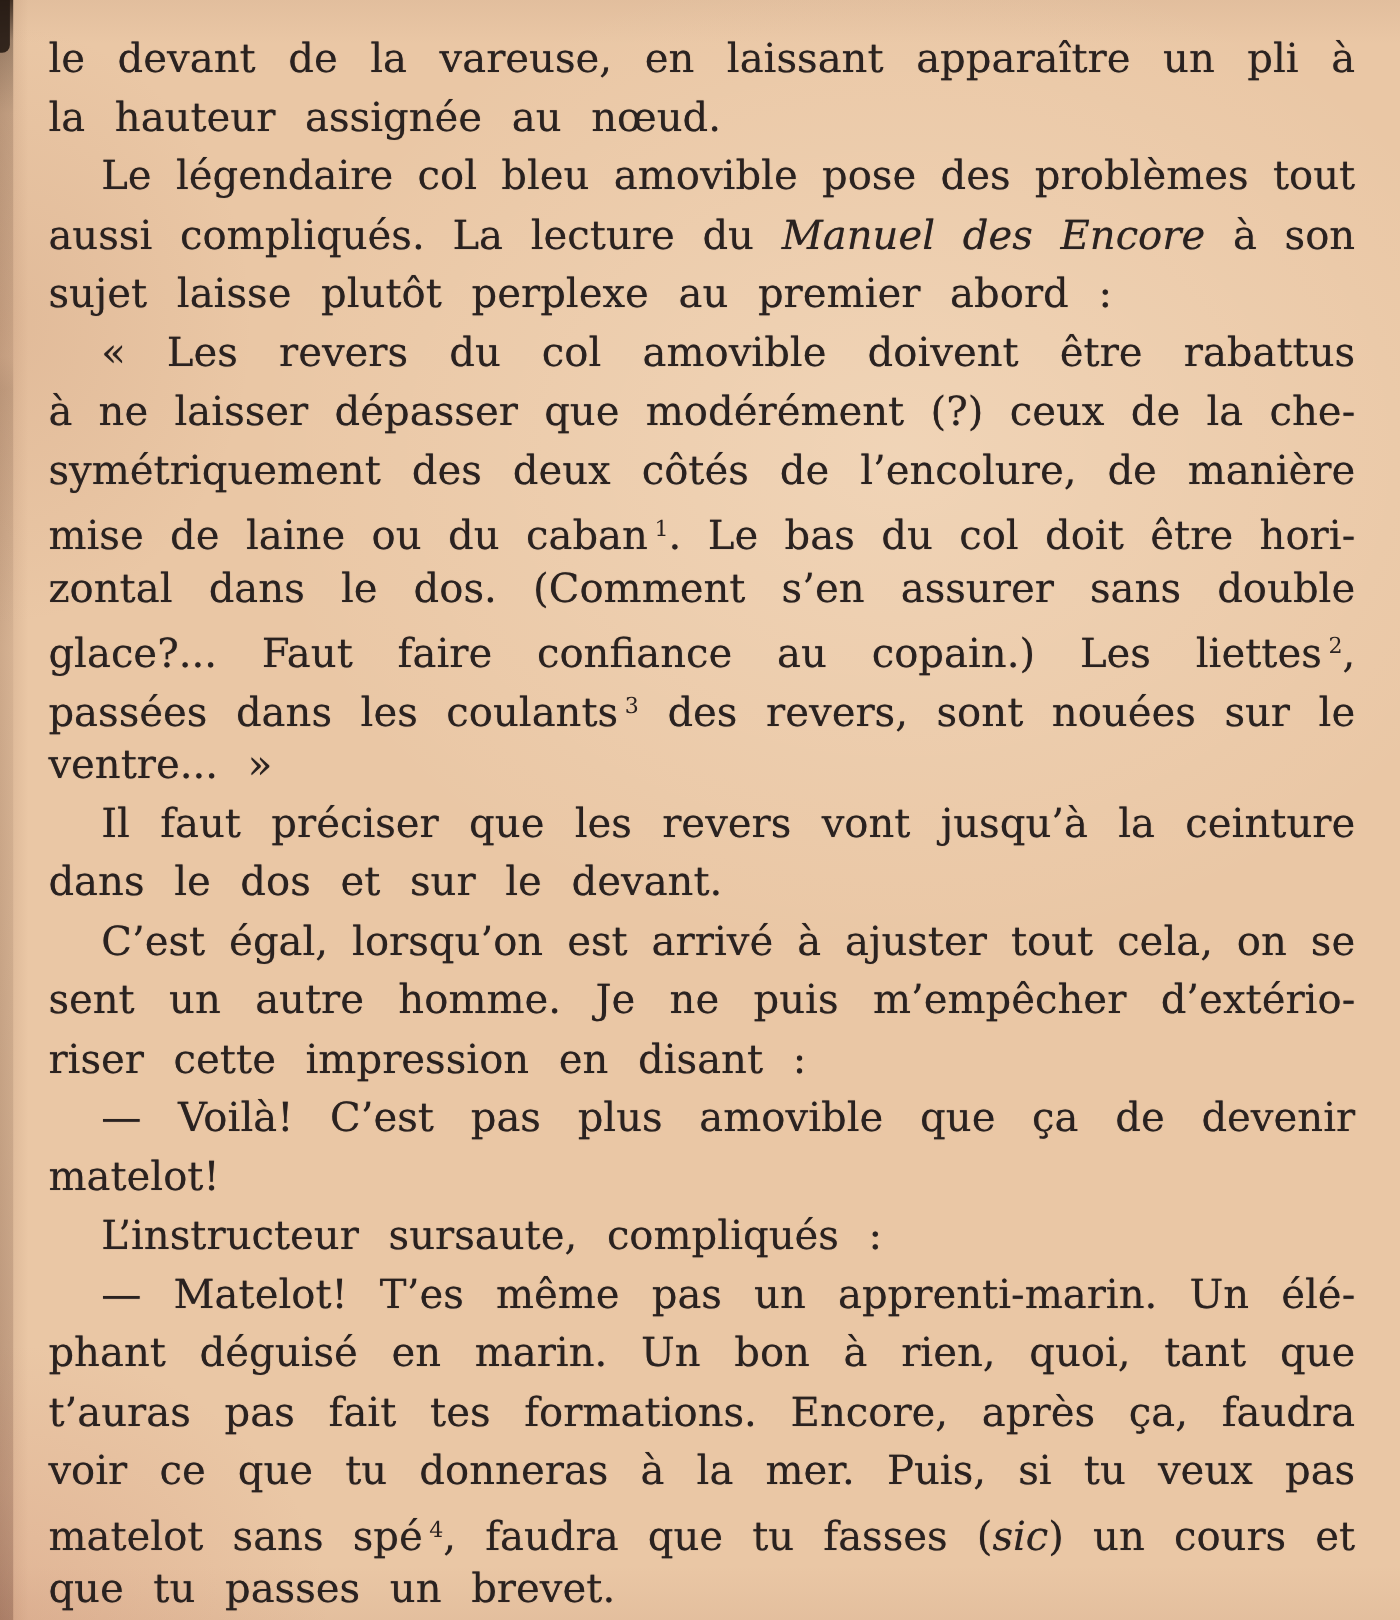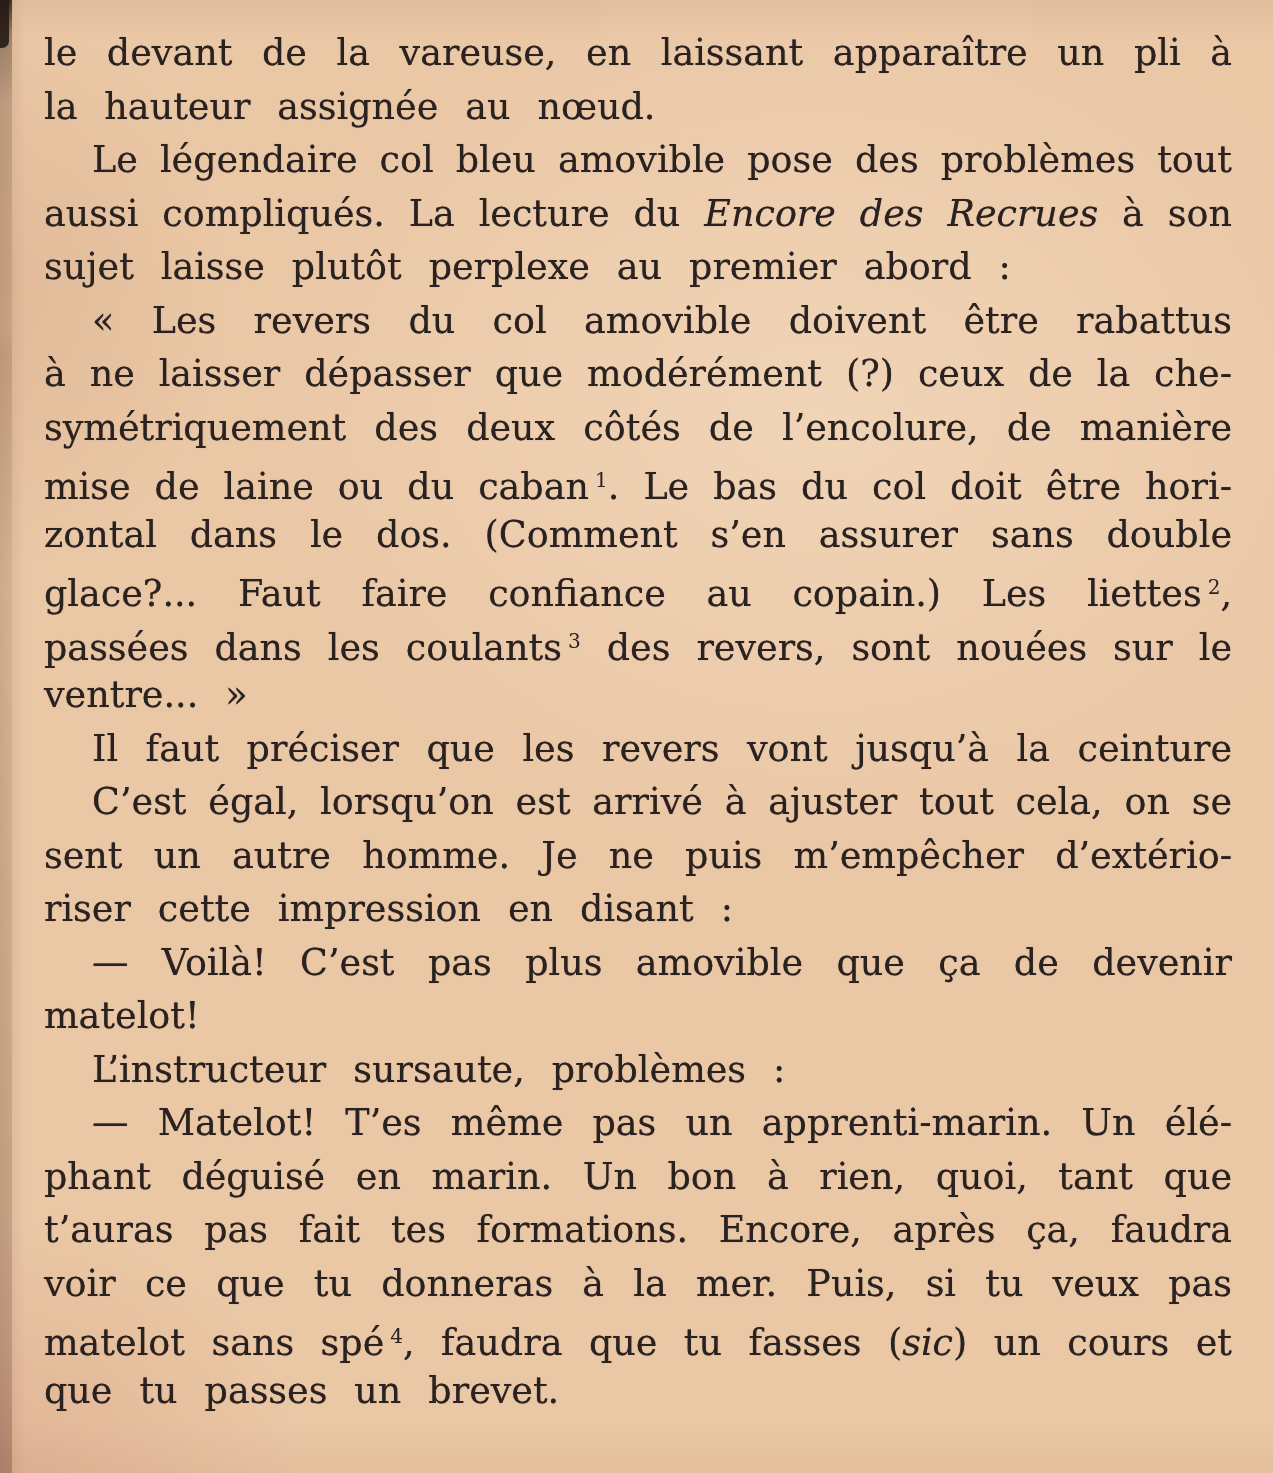--- a/index.html
+++ b/index.html
@@ -86,37 +86,38 @@
 <body>
 
 <div class="page">
   <div class="edge-strip"></div>
   <div class="corner-notch"></div>
 
   <div class="text-block">
     <div class="line"><span>le devant de la vareuse, en laissant apparaître un pli à</span></div>
     <div class="line nj"><span>la hauteur assignée au nœud.</span></div>
     <div class="line ind"><span>Le légendaire col bleu amovible pose des problèmes tout</span></div>
-    <div class="line"><span>aussi compliqués. La lecture du </span><span class="it">Encore des Recrues</span><span> à son</span></div>
+    <div class="line"><span>aussi compliqués. La lecture du </span><span class="it">Manuel des Encore</span><span> à son</span></div>
     <div class="line nj"><span>sujet laisse plutôt perplexe au premier abord :</span></div>
     <div class="line ind"><span>« Les revers du col amovible doivent être rabattus</span></div>
     <div class="line"><span>à ne laisser dépasser que modérément (?) ceux de la che-</span></div>
     <div class="line"><span>symétriquement des deux côtés de l’encolure, de manière</span></div>
     <div class="line"><span>mise de laine ou du caban</span><span class="sup">1</span><span>. Le bas du col doit être hori-</span></div>
     <div class="line"><span>zontal dans le dos. (Comment s’en assurer sans double</span></div>
     <div class="line"><span>glace?... Faut faire confiance au copain.) Les liettes</span><span class="sup">2</span><span>,</span></div>
     <div class="line"><span>passées dans les coulants</span><span class="sup">3</span><span> des revers, sont nouées sur le</span></div>
     <div class="line nj"><span>ventre... »</span></div>
     <div class="line ind"><span>Il faut préciser que les revers vont jusqu’à la ceinture</span></div>
+    <div class="line nj"><span>dans le dos et sur le devant.</span></div>
     <div class="line ind"><span>C’est égal, lorsqu’on est arrivé à ajuster tout cela, on se</span></div>
     <div class="line"><span>sent un autre homme. Je ne puis m’empêcher d’extério-</span></div>
     <div class="line nj"><span>riser cette impression en disant :</span></div>
     <div class="line ind"><span>— Voilà! C’est pas plus amovible que ça de devenir</span></div>
     <div class="line nj"><span>matelot!</span></div>
-    <div class="line ind nj"><span>L’instructeur sursaute, problèmes :</span></div>
+    <div class="line ind nj"><span>L’instructeur sursaute, compliqués :</span></div>
     <div class="line ind"><span>— Matelot! T’es même pas un apprenti-marin. Un élé-</span></div>
     <div class="line"><span>phant déguisé en marin. Un bon à rien, quoi, tant que</span></div>
     <div class="line"><span>t’auras pas fait tes formations. Encore, après ça, faudra</span></div>
     <div class="line"><span>voir ce que tu donneras à la mer. Puis, si tu veux pas</span></div>
     <div class="line"><span>matelot sans spé</span><span class="sup">4</span><span>, faudra que tu fasses (</span><span class="it">sic</span><span>) un cours et</span></div>
     <div class="line nj"><span>que tu passes un brevet.</span></div>
   </div>
 </div>
 
 </body></html>

